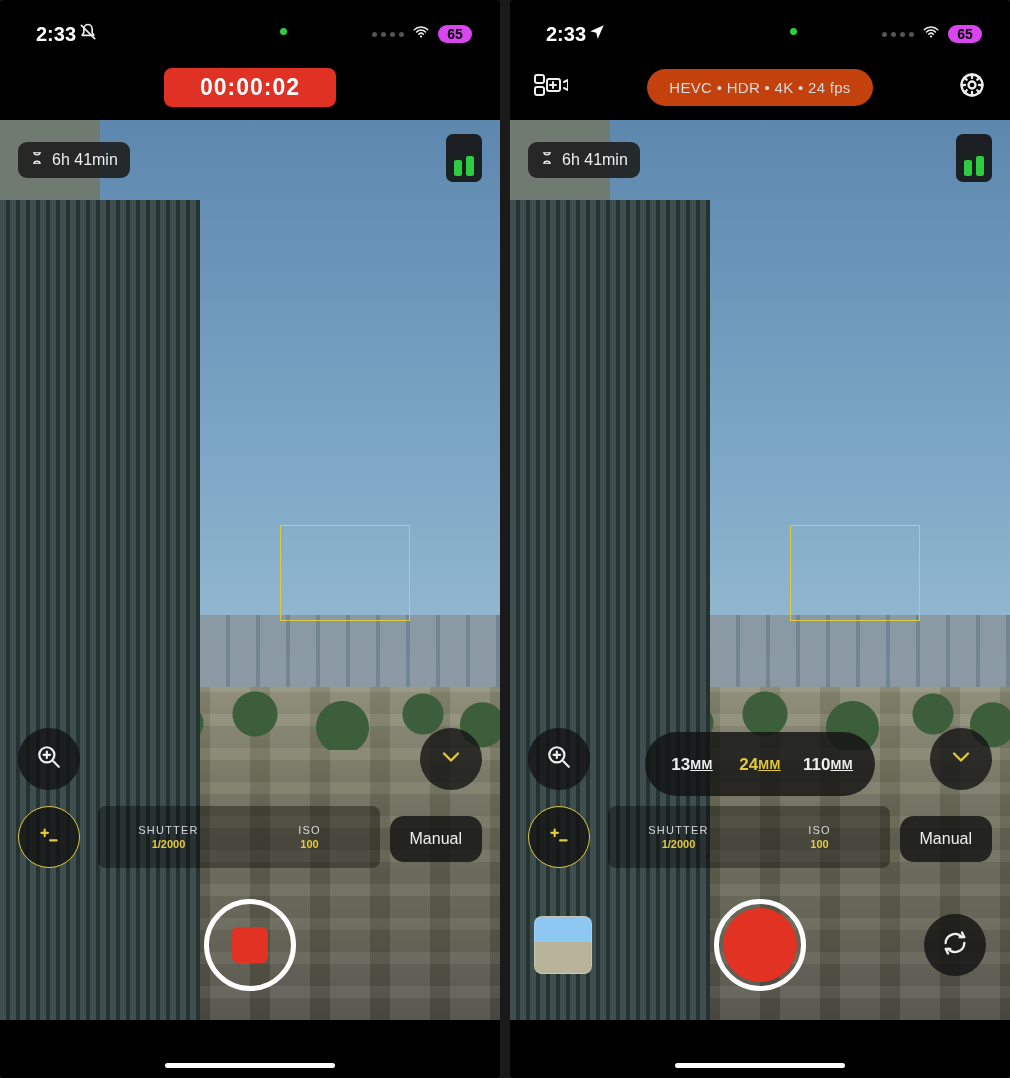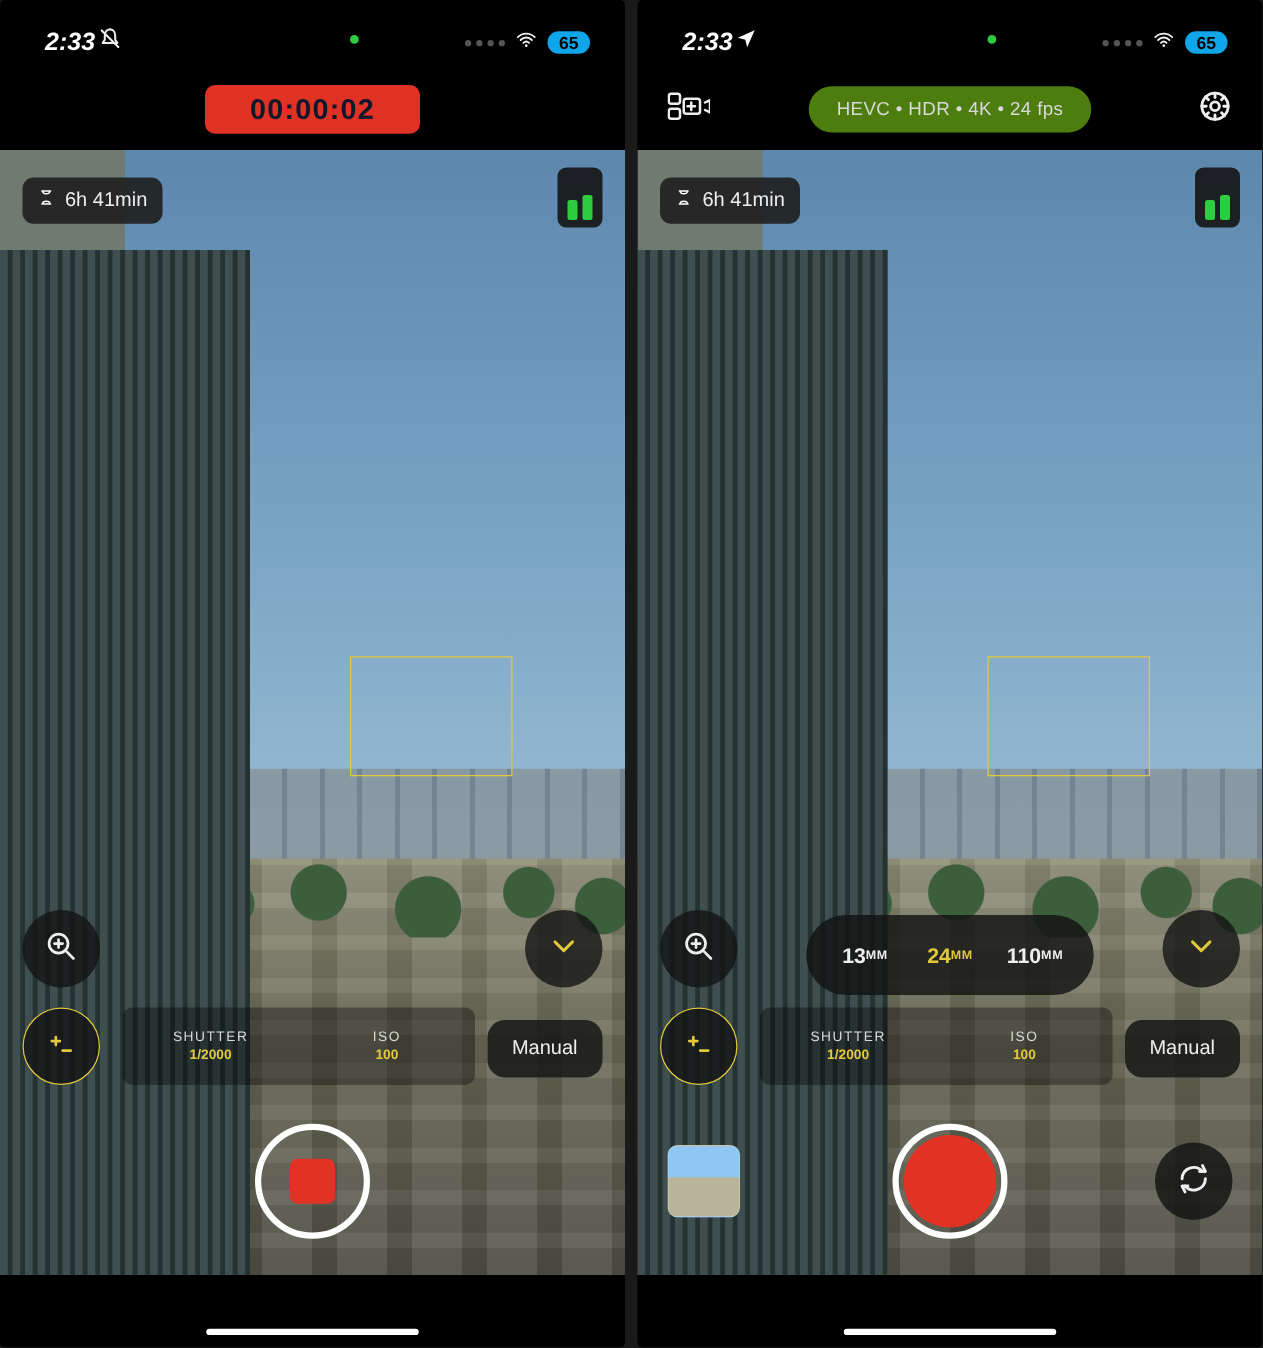--- a/index.html
+++ b/index.html
@@ -23,45 +23,45 @@
   .status-bar {
     height: 56px;
     display: flex;
     align-items: center;
     justify-content: space-between;
     padding: 12px 28px 0 36px;
     color: #fff;
     position: relative;
     z-index: 20;
   }
-  .sb-left { display: flex; align-items: center; gap: 2px; font-size: 20px; font-weight: 600; font-style: italic; }
+  .sb-left { display: flex; align-items: center; gap: 2px; font-size: 20px; font-weight: 600; }
   .sb-right { display: flex; align-items: center; gap: 6px; }
   .privacy-dot { width:7px; height:7px; background:#2ecc40; border-radius:50%; position:absolute; left:50%; top:28px; transform:translateX(30px); }
   .dots4 { display:flex; gap:4px; }
   .dots4 span { width:5px; height:5px; border-radius:50%; background:#555; }
   .battery-pill {
-    background:#0ea5e9; color:#000; font-size:14px; font-weight:700;
+    background:#d946ef; color:#000; font-size:14px; font-weight:700;
     padding:1px 6px; border-radius:10px; min-width:34px; text-align:center;
   }
   
   .toolbar {
     height: 62px;
     display: flex;
     align-items: center;
     justify-content: center;
     position: relative;
     padding: 0 24px;
     z-index: 20;
   }
   .timer-pill {
-    background:#e03125; color:#0f172a; font-weight:700; letter-spacing:1px;
+    background:#e03125; color:#ffffff; font-weight:700; letter-spacing:1px;
     font-size:23px; padding:6px 36px; border-radius:8px;
   }
   .format-pill {
-    background:#4d7c0f; color:#d9d9d9; font-size:15px; font-weight:500;
+    background:#c2410c; color:#d9d9d9; font-size:15px; font-weight:500;
     padding:10px 22px; border-radius:22px; letter-spacing:0.3px;
   }
   .toolbar-left-icon { position:absolute; left:24px; color:#e9e9e9; }
   .toolbar-right-icon { position:absolute; right:24px; color:#e9e9e9; }
   
   .viewfinder {
     position:absolute; left:0; right:0;
     top: 120px; bottom: 58px;
     background: linear-gradient(to bottom, #5d87ad 0%, #7aa5c4 35%, #91b6cf 55%, #a9c0cd 62%, #9fa284 64%, #bdb39b 66%, #7e7e6a 100%);
     overflow:hidden;
@@ -157,21 +157,21 @@
     position:absolute; bottom:224px; left:50%; transform:translateX(-50%);
     background: rgba(18,18,18,0.82); border-radius:34px;
     display:flex; gap:10px; padding:6px 18px;
   }
   .lens{
     width:58px; height:52px; border-radius:28px;
     display:flex; flex-direction:row; align-items:center; justify-content:center;
     color:#eee;
   }
   .lens .v{ font-size:17px; font-weight:700; line-height:1;}
-  .lens .u{ font-size:10px; font-weight:700; letter-spacing:0.5px;}
+  .lens .u{ font-size:13px; font-weight:700; letter-spacing:0.5px;text-decoration:underline;}
   .lens.active .v, .lens.active .u{ color:#e2c93b; }
   
   .record-row{
     position:absolute; left:0; right:0; bottom:20px; height:110px;
     display:flex; align-items:center; justify-content:center;
   }
   .thumb{
     position:absolute; left:24px; width:58px; height:58px; border-radius:8px; overflow:hidden;
     background: linear-gradient(#8ec7f2 45%, #b7b499 45%);
     border:1px solid rgba(255,255,255,.2);

